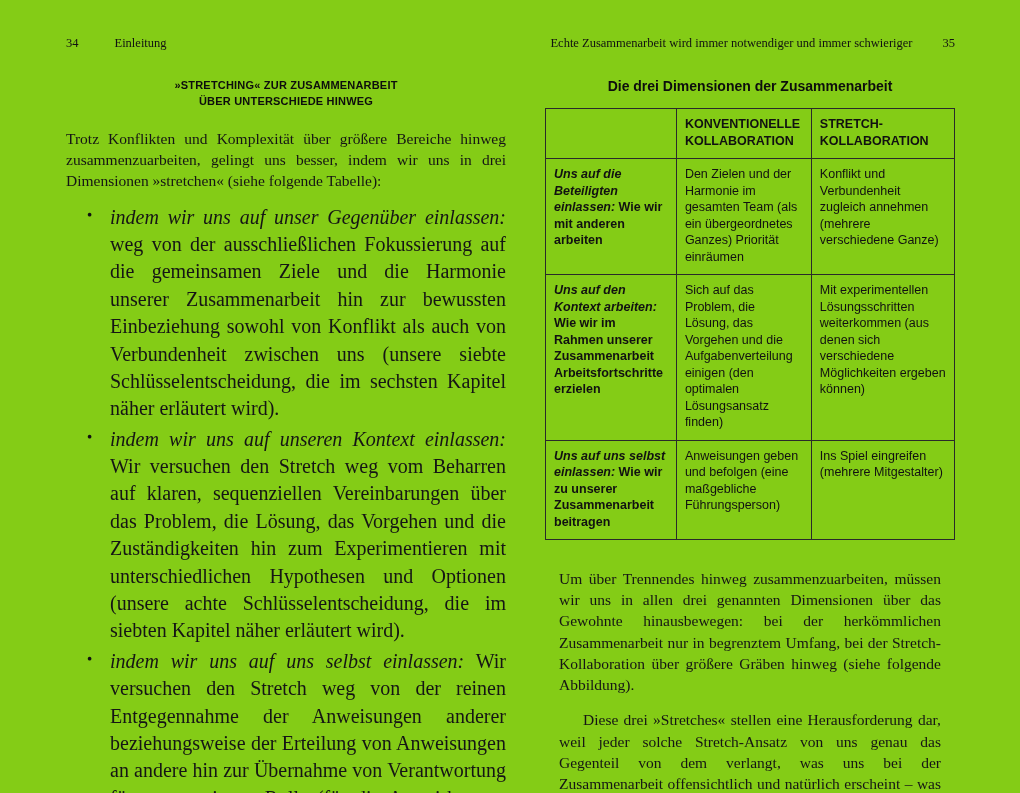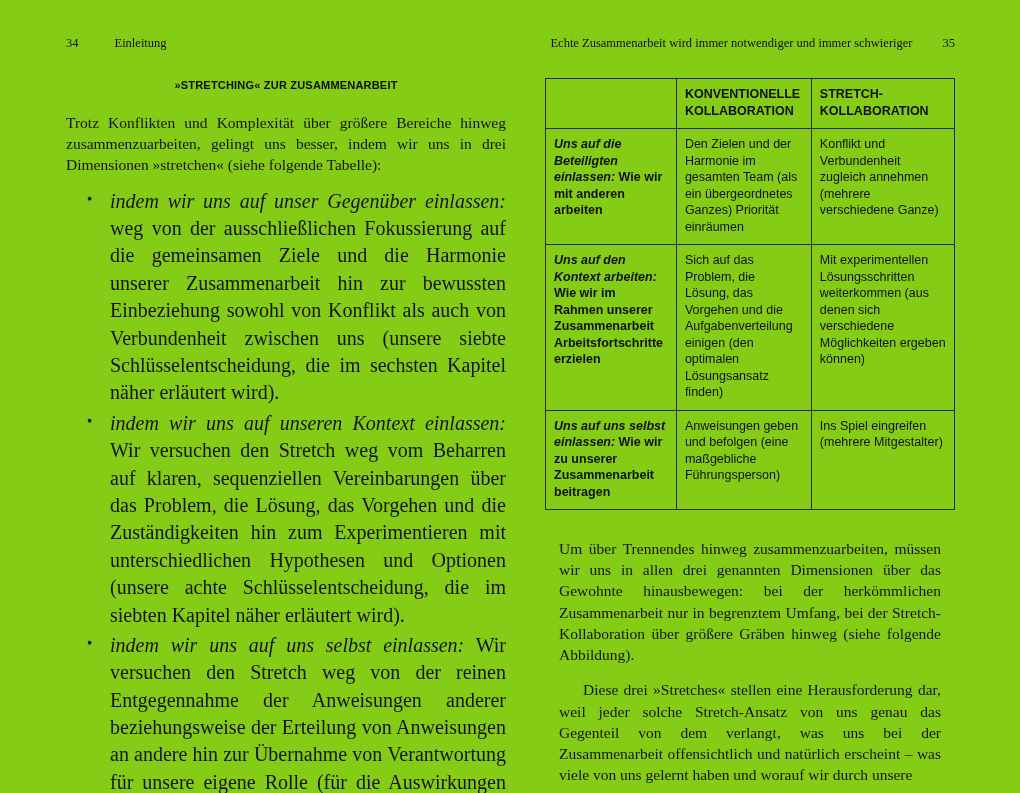--- a/index.html
+++ b/index.html
@@ -87,32 +87,34 @@
   </div>
 
   <div class="running running-right">
     <span>Echte Zusammenarbeit wird immer notwendiger und immer schwieriger</span>
     <span class="pagenum">35</span>
   </div>
 
   <div class="page-left">
     <div class="heading">
       <span>»STRETCHING« ZUR ZUSAMMENARBEIT</span><br>
+      <span>ÜBER UNTERSCHIEDE HINWEG</span>
     </div>
 
     <p class="body-par">Trotz Konflikten und Komplexität über größere Bereiche hinweg zusammenzuarbeiten, gelingt uns besser, indem wir uns in drei Dimensionen »stretchen« (siehe folgende Tabelle):</p>
 
     <div class="bullets">
       <div class="bullet"><span class="lead">indem wir uns auf unser Gegenüber einlassen:</span><span> weg von der ausschließlichen Fokussierung auf die gemeinsamen Ziele und die Harmonie unserer Zusammenarbeit hin zur bewussten Einbeziehung sowohl von Konflikt als auch von Verbundenheit zwischen uns (unsere siebte Schlüsselentscheidung, die im sechsten Kapitel näher erläutert wird).</span></div>
       <div class="bullet"><span class="lead">indem wir uns auf unseren Kontext einlassen:</span><span> Wir versuchen den Stretch weg vom Beharren auf klaren, sequenziellen Vereinbarungen über das Problem, die Lösung, das Vorgehen und die Zuständigkeiten hin zum Experimentieren mit unterschiedlichen Hypothesen und Optionen (unsere achte Schlüsselentscheidung, die im siebten Kapitel näher erläutert wird).</span></div>
       <div class="bullet"><span class="lead">indem wir uns auf uns selbst einlassen:</span><span> Wir versuchen den Stretch weg von der reinen Entgegennahme der Anweisungen anderer beziehungsweise der Erteilung von Anweisungen an andere hin zur Übernahme von Verantwortung für unsere eigene Rolle (für die Auswirkungen unseres Denkens und Handelns) im Rahmen unserer Zusammenarbeit und unseres Kontexts (unsere neunte Schlüsselentscheidung, die im achten Kapitel näher erläutert wird).</span></div>
     </div>
   </div>
 
   <div class="page-right">
+    <div class="table-title">Die drei Dimensionen der Zusammenarbeit</div>
 
     <table class="dim-table">
       <colgroup>
         <col class="col-label">
           <col class="col-conv">
           <col class="col-str">
       </colgroup>
       <thead>
         <tr>
           <th></th>

